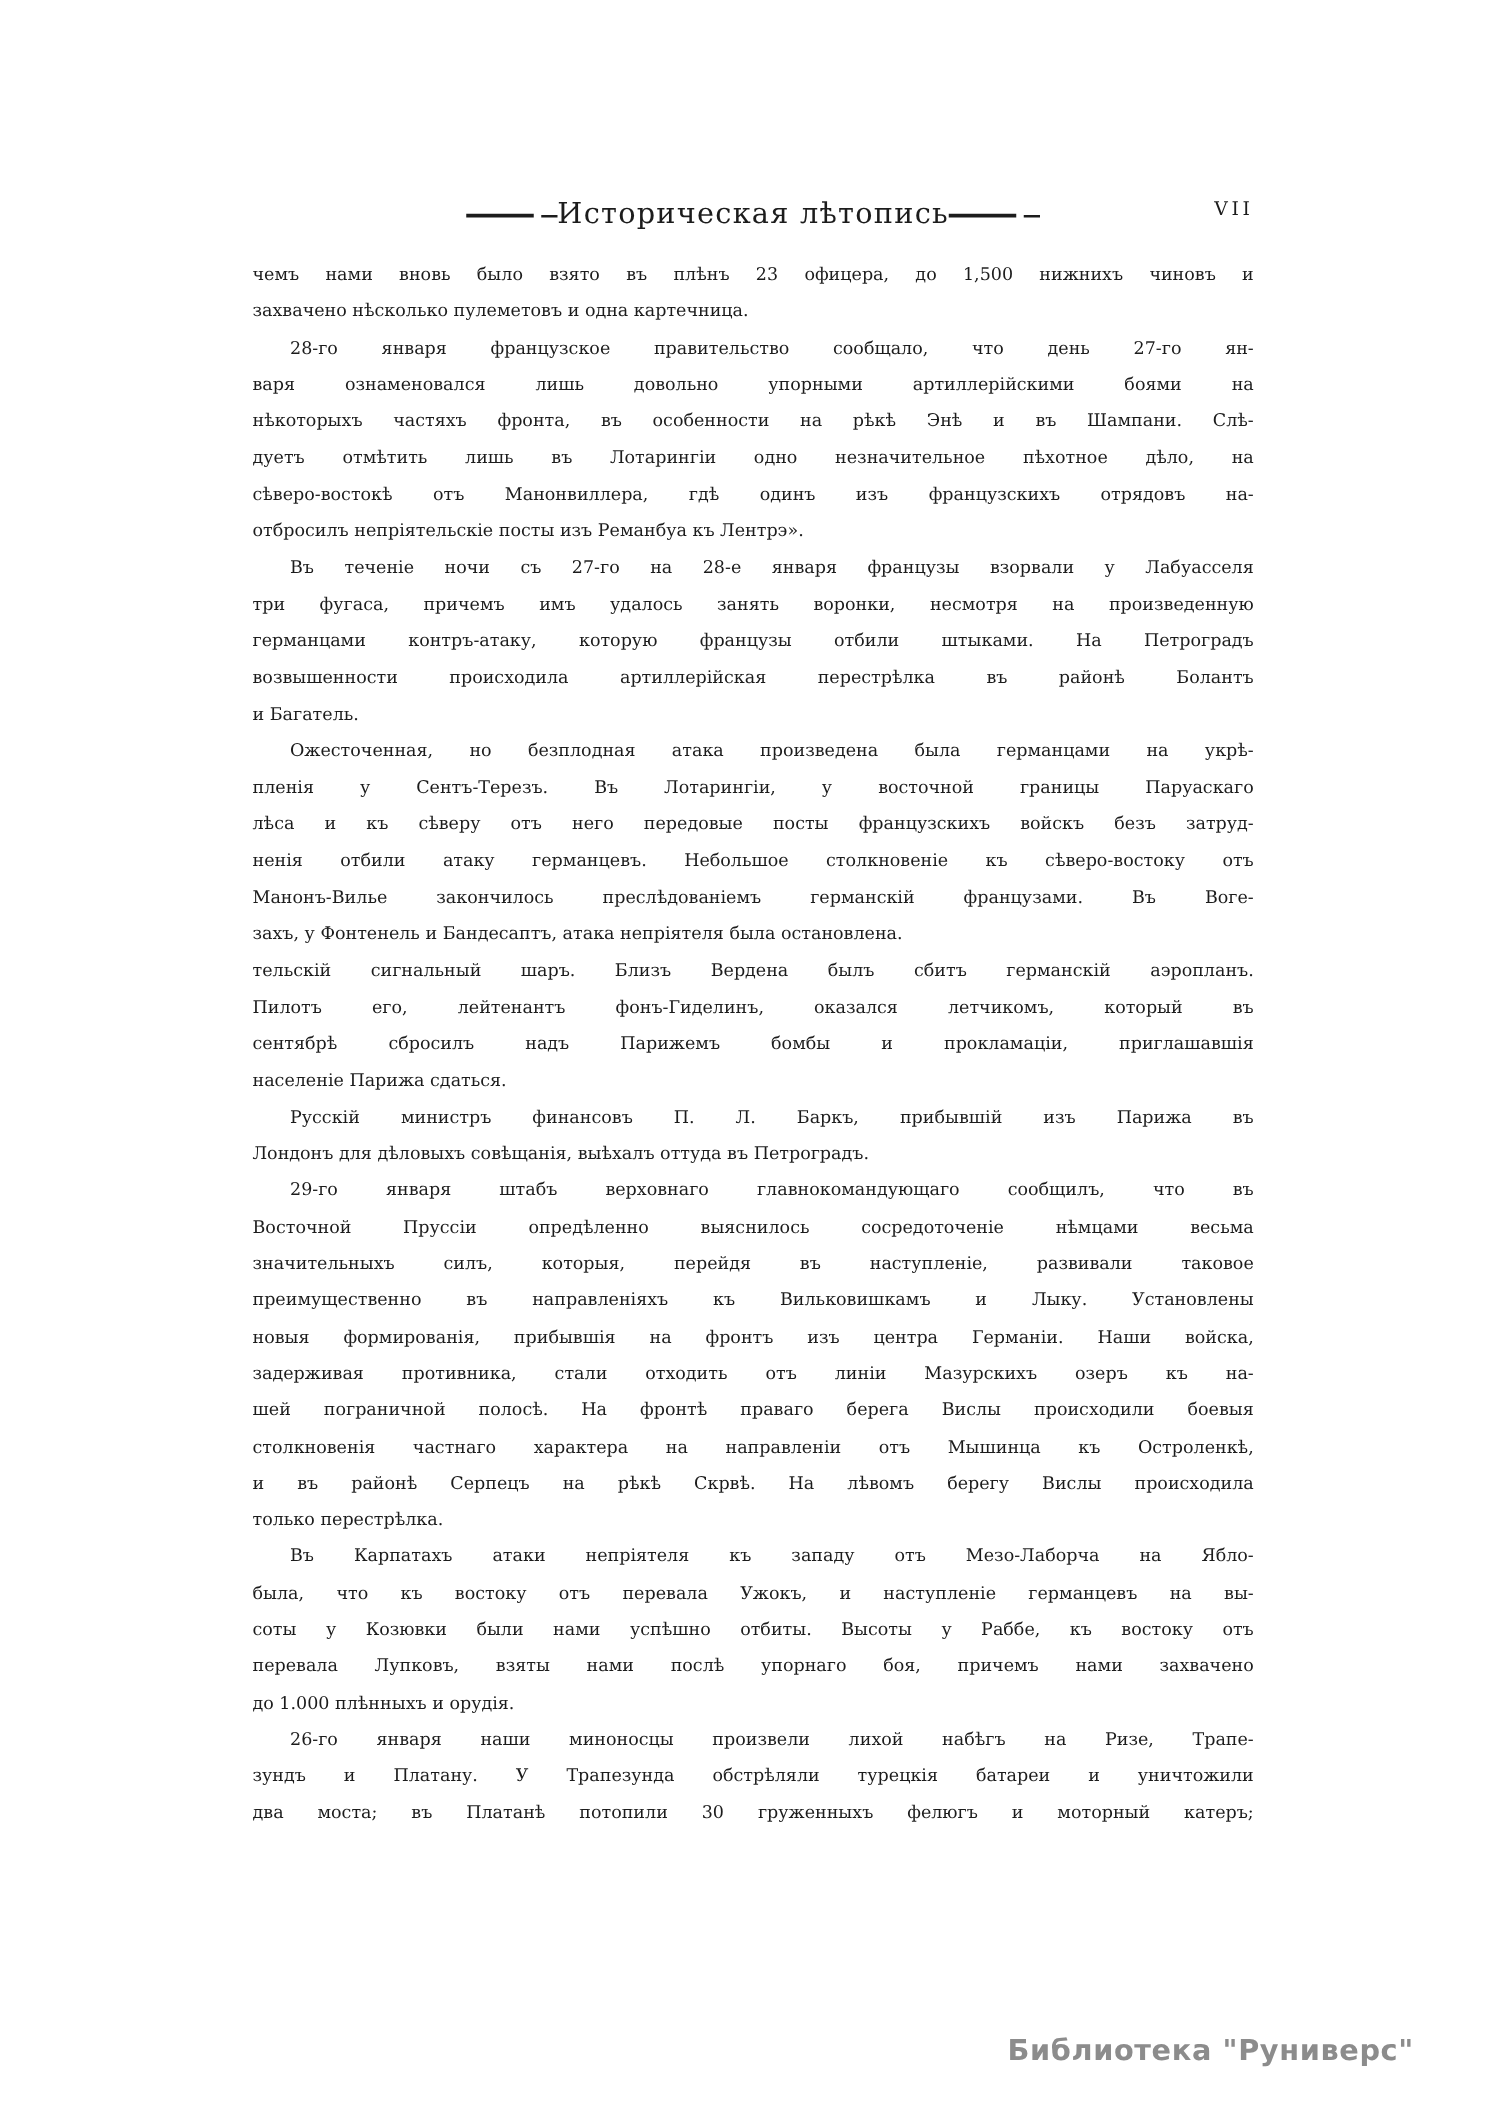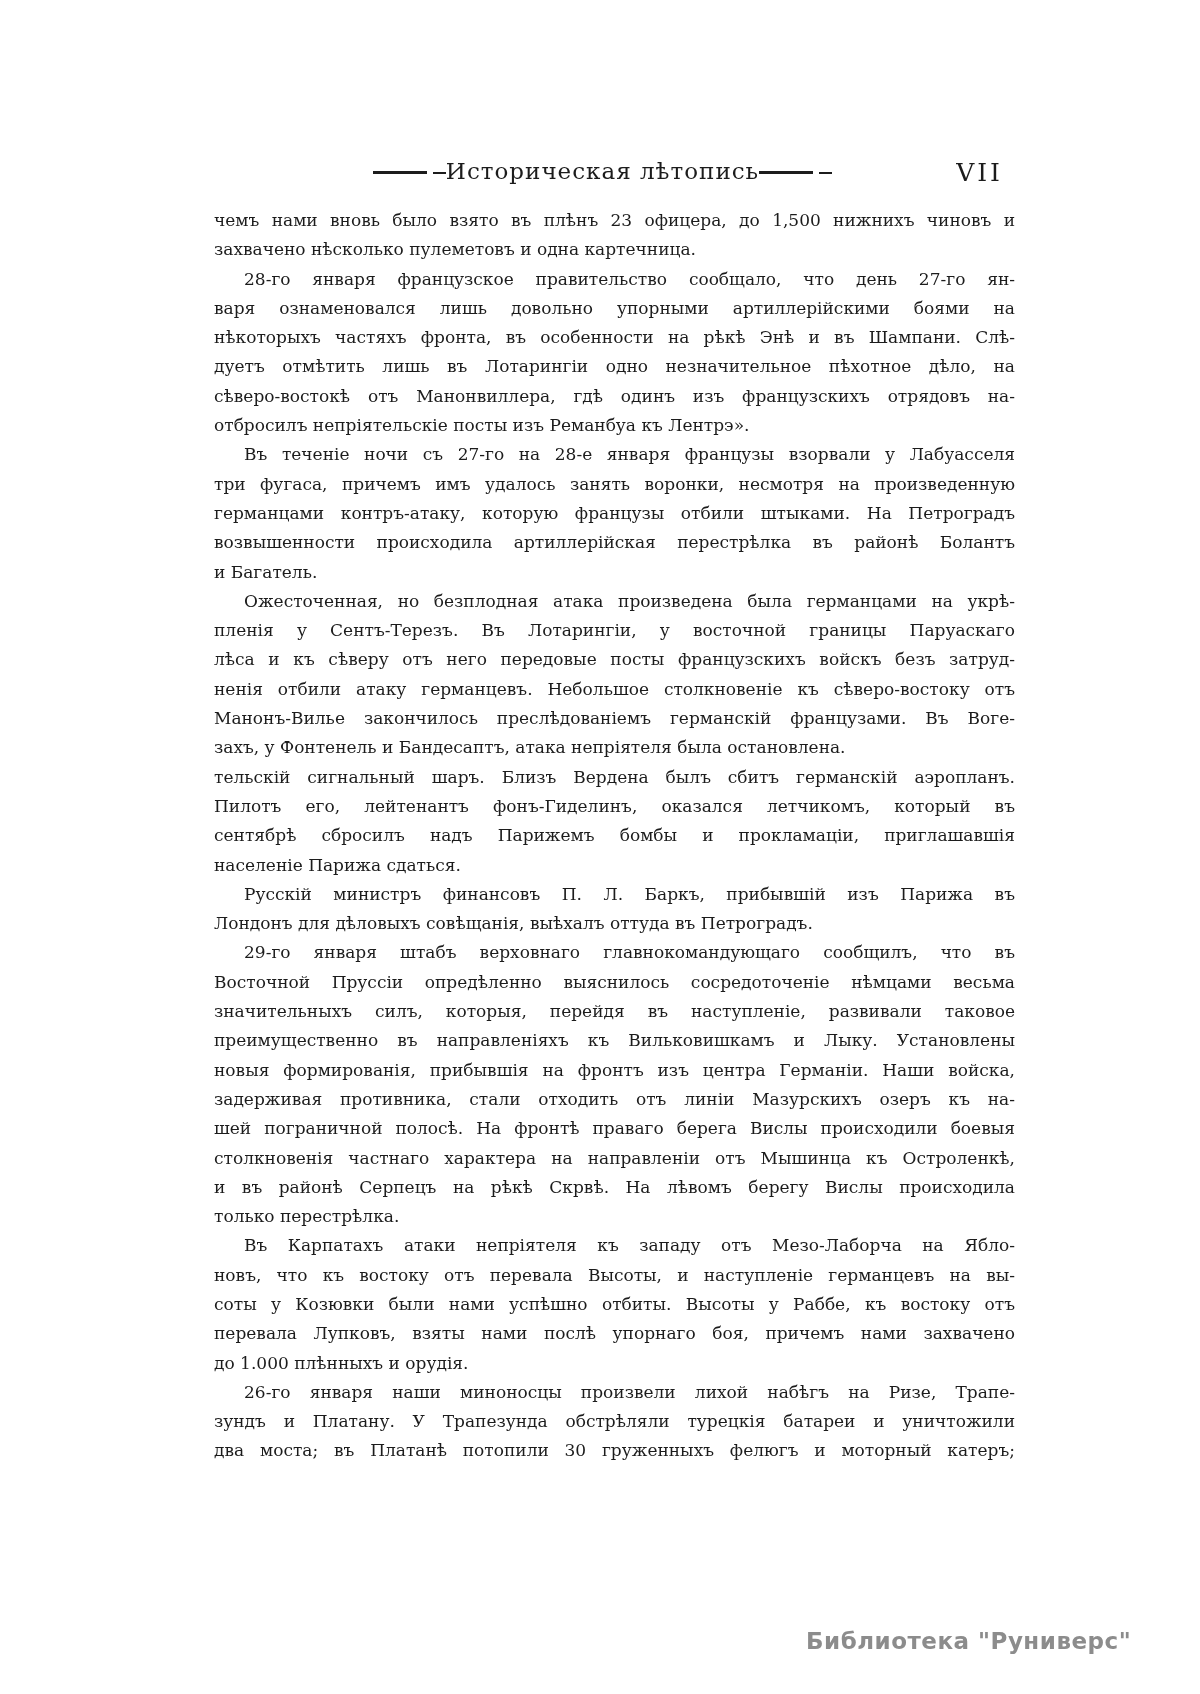--- a/index.html
+++ b/index.html
@@ -11,25 +11,25 @@
   
   .header { position:absolute; left:202px; top:158px; width:801px; height:30px; }
   .header-center {
     position:absolute; left:0; right:0; top:0;
     display:flex; justify-content:center; align-items:center; 
   }
   .title { font-size:23px; letter-spacing:1px; white-space:nowrap; }
   .rule-group { display:flex; align-items:center; gap:6px; padding-top:3px; }
   .rule-long  { width:54px; height:3px; background:#1c1c1c; display:inline-block; }
   .rule-short { width:13px; height:2px; background:#1c1c1c; display:inline-block; }
-  .pagenum { position:absolute; right:0; top:0; font-size:25px; letter-spacing:3px; }
+  .pagenum { position:absolute; right:0; top:0; font-size:15px; letter-spacing:3px; }
   
   .bodytext {
     position:absolute; left:202px; top:206px; width:801px;
-    font-size:17px; line-height:29.3px;margin-left:12px;
+    font-size:14px; line-height:29.3px;
   }
   .line { text-align:justify; text-align-last:justify; height:29.3px; overflow:visible; }
   .line.indent { padding-left:30px; }
   .line.end { text-align-last:left; }
   
   .watermark {
     position:absolute; left:806px; top:1628px;
     font-family:"DejaVu Sans","Liberation Sans",sans-serif;
     font-weight:bold; font-size:23px; color:#8c8c8c; letter-spacing:0.5px;
   }
@@ -83,21 +83,21 @@
       <div class="line">Восточной Пруссіи опредѣленно выяснилось сосредоточеніе нѣмцами весьма</div>
       <div class="line">значительныхъ силъ, которыя, перейдя въ наступленіе, развивали таковое</div>
       <div class="line">преимущественно въ направленіяхъ къ Вильковишкамъ и Лыку. Установлены</div>
       <div class="line">новыя формированія, прибывшія на фронтъ изъ центра Германіи. Наши войска,</div>
       <div class="line">задерживая противника, стали отходить отъ линіи Мазурскихъ озеръ къ на-</div>
       <div class="line">шей пограничной полосѣ. На фронтѣ праваго берега Вислы происходили боевыя</div>
       <div class="line">столкновенія частнаго характера на направленіи отъ Мышинца къ Остроленкѣ,</div>
       <div class="line">и въ районѣ Серпецъ на рѣкѣ Скрвѣ. На лѣвомъ берегу Вислы происходила</div>
       <div class="line end">только перестрѣлка.</div>
       <div class="line indent">Въ Карпатахъ атаки непріятеля къ западу отъ Мезо-Лаборча на Ябло-</div>
-      <div class="line">новъ, что къ востоку отъ перевала Высоты, и наступленіе германцевъ на вы-</div>
+      <div class="line">была, что къ востоку отъ перевала Ужокъ, и наступленіе германцевъ на вы-</div>
       <div class="line">соты у Козювки были нами успѣшно отбиты. Высоты у Раббе, къ востоку отъ</div>
       <div class="line">перевала Лупковъ, взяты нами послѣ упорнаго боя, причемъ нами захвачено</div>
       <div class="line end">до 1.000 плѣнныхъ и орудія.</div>
       <div class="line indent">26-го января наши миноносцы произвели лихой набѣгъ на Ризе, Трапе-</div>
       <div class="line">зундъ и Платану. У Трапезунда обстрѣляли турецкія батареи и уничтожили</div>
       <div class="line">два моста; въ Платанѣ потопили 30 груженныхъ фелюгъ и моторный катеръ;</div>
     </div>
 
   <div class="watermark">Библиотека "Руниверс"</div>
 </div>

